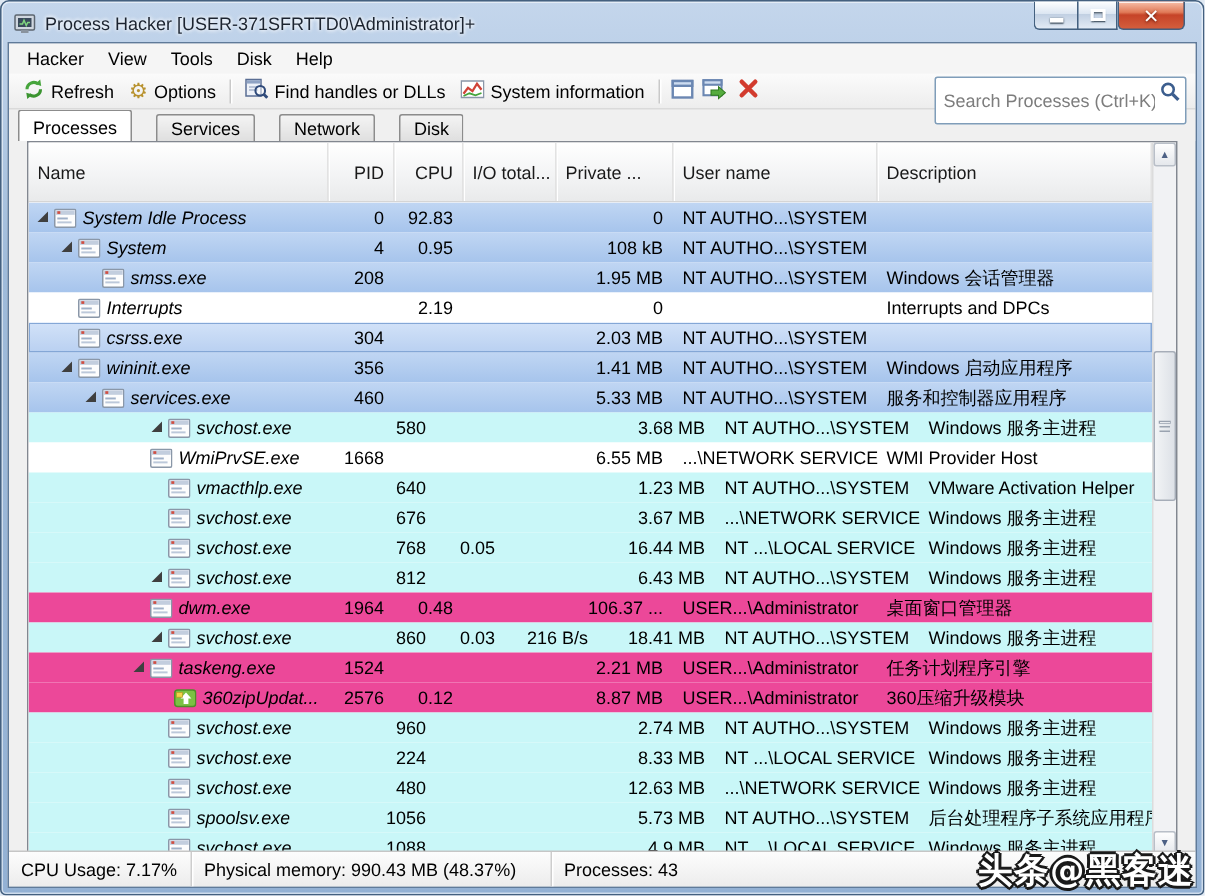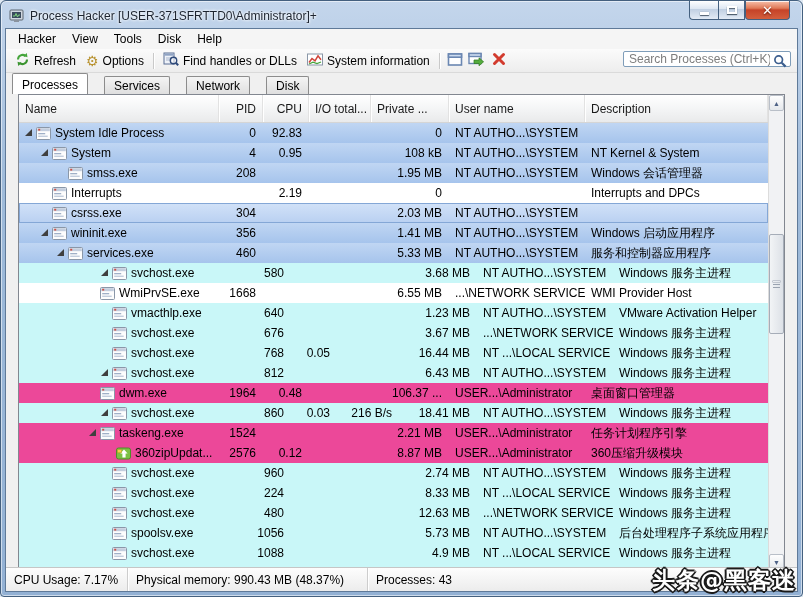--- a/index.html
+++ b/index.html
@@ -36,41 +36,41 @@
 
   .menubar { height:20px; background:#f5f5f5; display:flex; align-items:center; padding-left:4px; }
   .mitem { padding:2px 8px; cursor:default; }
 
   .toolbar { height:24px; background:linear-gradient(#fbfbfb,#ededed); display:flex; align-items:center;
              padding:0 4px; border-bottom:1px solid #dadada; position:relative; }
   .tbtn { display:flex; align-items:center; gap:4px; padding:2px 5px; border-radius:2px; cursor:default; white-space:nowrap; }
   .tsep { width:1px; height:16px; background:#c9c9c9; margin:0 4px; box-shadow:1px 0 0 #fff; }
   .ibtn { display:flex; align-items:center; justify-content:center; width:22px; height:20px; }
   .gear { font-size:14px; color:#b8922f; line-height:1; font-family:"DejaVu Sans",sans-serif; }
-  .search { position:absolute; right:6px; top:2px; width:168px; height:16px; }
+  .search { position:absolute; right:6px; top:2px; width:168px; height:32px; }
   .search input { width:100%; height:100%; border:1px solid #7f9db9; border-radius:2px; padding:0 20px 0 5px;
                   font:12px "Liberation Sans",sans-serif; color:#222; }
   .search input::placeholder { color:#7d7d7d; }
   .search svg { position:absolute; right:4px; top:3px; }
 
   .tabstrip { height:21px; display:flex; align-items:flex-end; padding-left:6px; background:#f0f0f0; }
   .tab { border:1px solid #8c8c8c; border-bottom:none; border-radius:2px 2px 0 0; padding:2px 9px 2px 9px;
          background:linear-gradient(#f4f4f4,#dfdfdf); margin-right:16px; height:18px; white-space:nowrap; cursor:default; }
   .tab.active { background:#fff; height:21px; padding-top:4px; position:relative; z-index:3; font-size:12px; }
 
   
   .tablewrap { position:relative; margin:0 12px; height:477px; border:1px solid #828790; background:#fff; overflow:hidden; }
-  .thead { display:flex; height:28px; width:calc(100% - 16px); background:linear-gradient(#ffffff,#f2f3f4 60%,#e9eaeb);
+  .thead { display:flex; height:40px; width:calc(100% - 16px); background:linear-gradient(#ffffff,#f2f3f4 60%,#e9eaeb);
            border-bottom:1px solid #d5d5d5; }
   .hc { border-right:1px solid #e2e2e2; box-shadow:1px 0 0 #fff; display:flex; align-items:center; padding:0 6px;
         color:#1a1a1a; white-space:nowrap; overflow:hidden; cursor:default; }
   .rows { width:calc(100% - 16px); height:453px; overflow:hidden; background:#fff; }
   .prow { display:flex; height:20px; align-items:center; white-space:nowrap; cursor:default; }
   .cell { overflow:hidden; white-space:nowrap; }
-  .c-name { display:flex; align-items:center; overflow:hidden; }
+  .c-name { display:flex; align-items:center; overflow:hidden;font-style:italic; }
   .c-num  { text-align:right; padding-right:7px; }
   .c-txt  { padding-left:6px; }
   .w-name{flex:0 0 200px;} .w-pid{flex:0 0 44px;} .w-cpu{flex:0 0 46px;} .w-io{flex:0 0 62px;}
   .w-priv{flex:0 0 78px;} .w-user{flex:0 0 136px;} .w-desc{flex:1 1 auto;}
   .h-name{justify-content:flex-start;} .h-pid,.h-cpu{justify-content:flex-end;}
 
   .bg-sel   { background:linear-gradient(#c0d6f3,#a6c4ec); }
   .bg-focus { background:linear-gradient(#d2e2f8,#b9d0f1); box-shadow:inset 0 0 0 1px #84a7d6; }
   .bg-white { background:#fff; }
   .bg-cyan  { background:#c9f7f8;padding-left:28px; }
@@ -254,21 +254,20 @@
                 <rect x="2.2" y="6" width="7" height="1.3" fill="#9fb0c8"></rect>
                 <rect x="2.2" y="8.6" width="9.5" height="1.3" fill="#bcc8da"></rect>
               </svg>
               <span class="plabel">System</span>
             </div>
             <div class="cell w-pid c-num">4</div>
             <div class="cell w-cpu c-num">0.95</div>
             <div class="cell w-io c-num"></div>
             <div class="cell w-priv c-num">108 kB</div>
             <div class="cell w-user c-txt">NT AUTHO...\SYSTEM</div>
-            <div class="cell w-desc c-txt">NT Kernel &amp; System</div>
           </div>
           <div class="prow bg-sel">
             <div class="cell c-name w-name">
               <span style="flex: 0 0 36px;"></span>
               <span class="expander"></span>
               <svg class="picon" viewBox="0 0 15 13">
                 <rect x="0.5" y="0.5" width="14" height="12" rx="1" fill="#fdfdfd" stroke="#8a97a8"></rect>
                 <rect x="1.2" y="1.2" width="12.6" height="3" fill="#c3cede"></rect>
                 <rect x="2.2" y="1.8" width="2" height="1.8" fill="#d04f43"></rect>
                 <rect x="2.2" y="6" width="7" height="1.3" fill="#9fb0c8"></rect>

